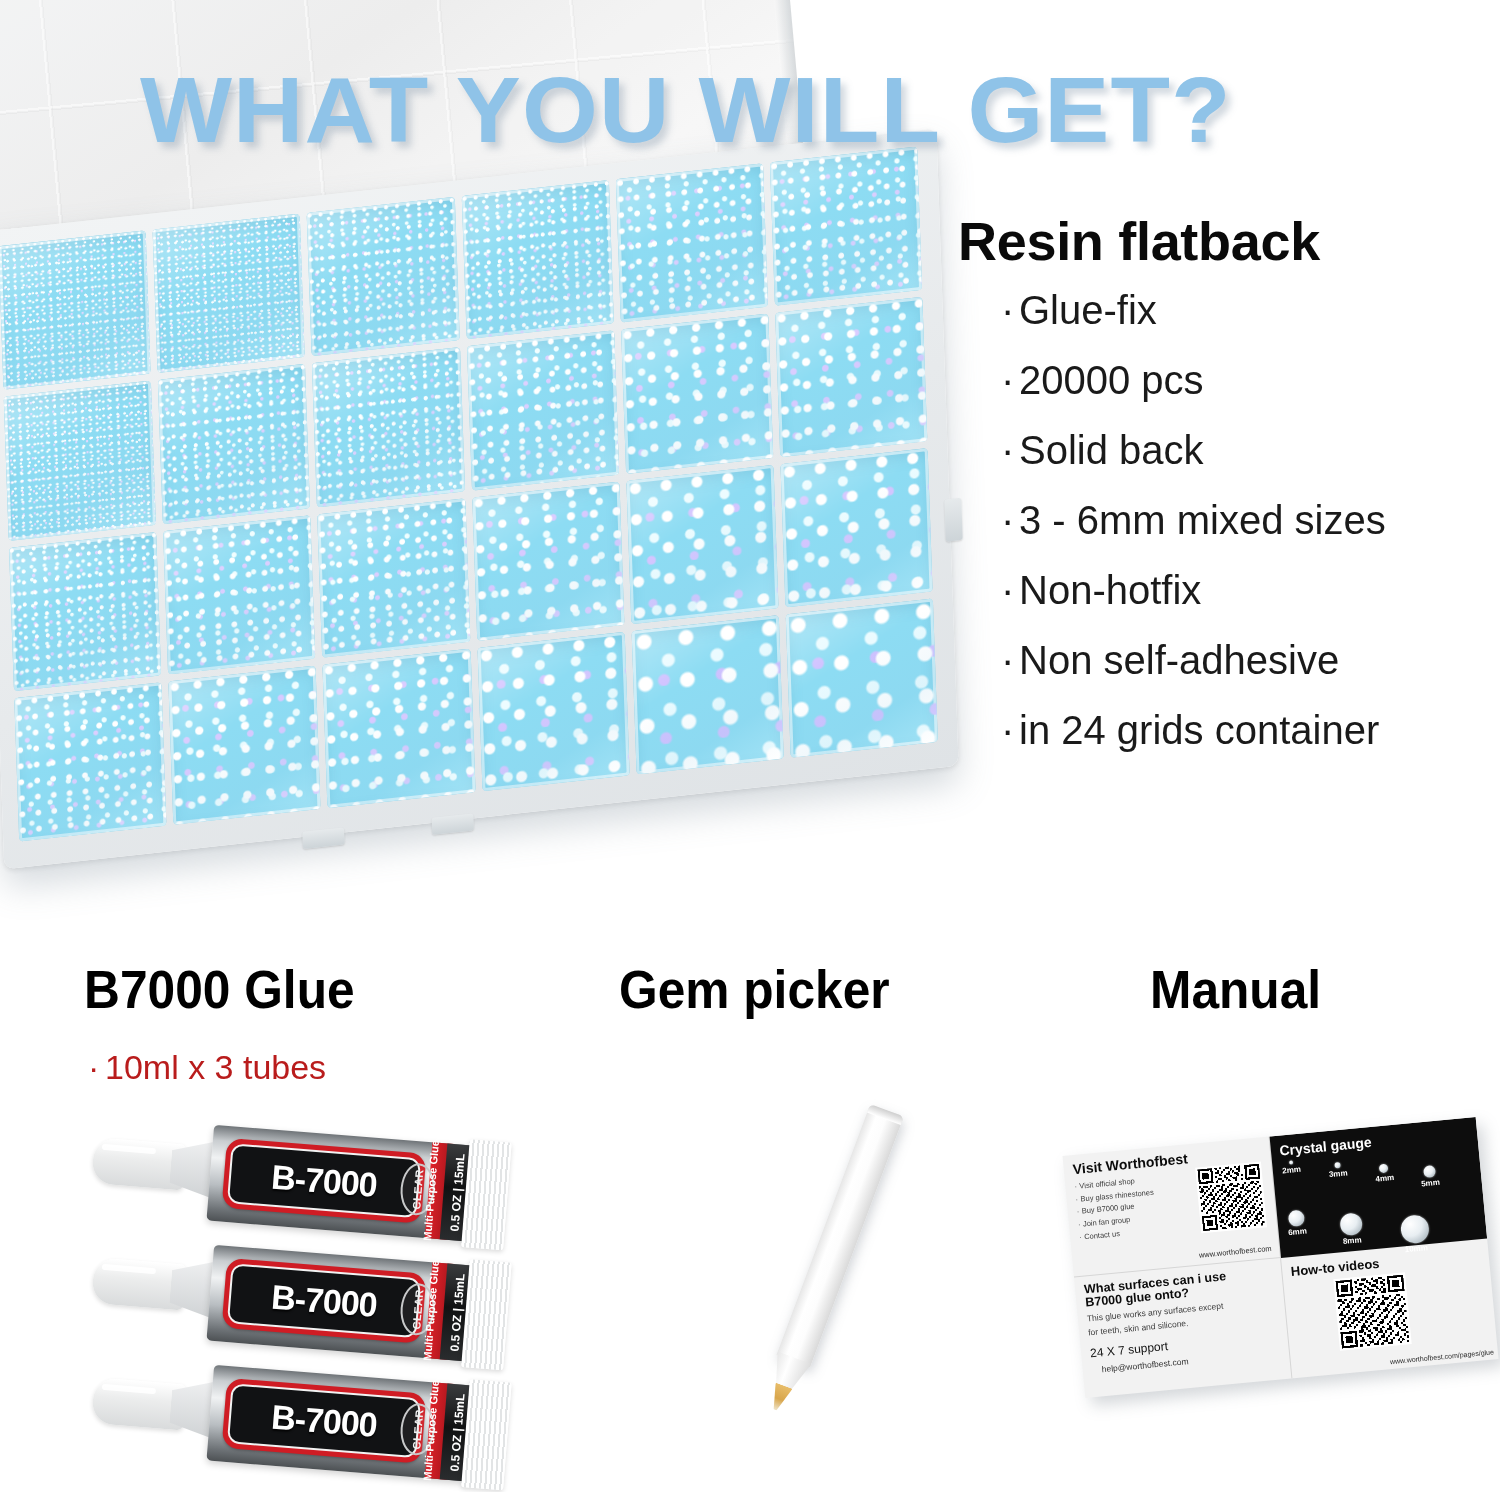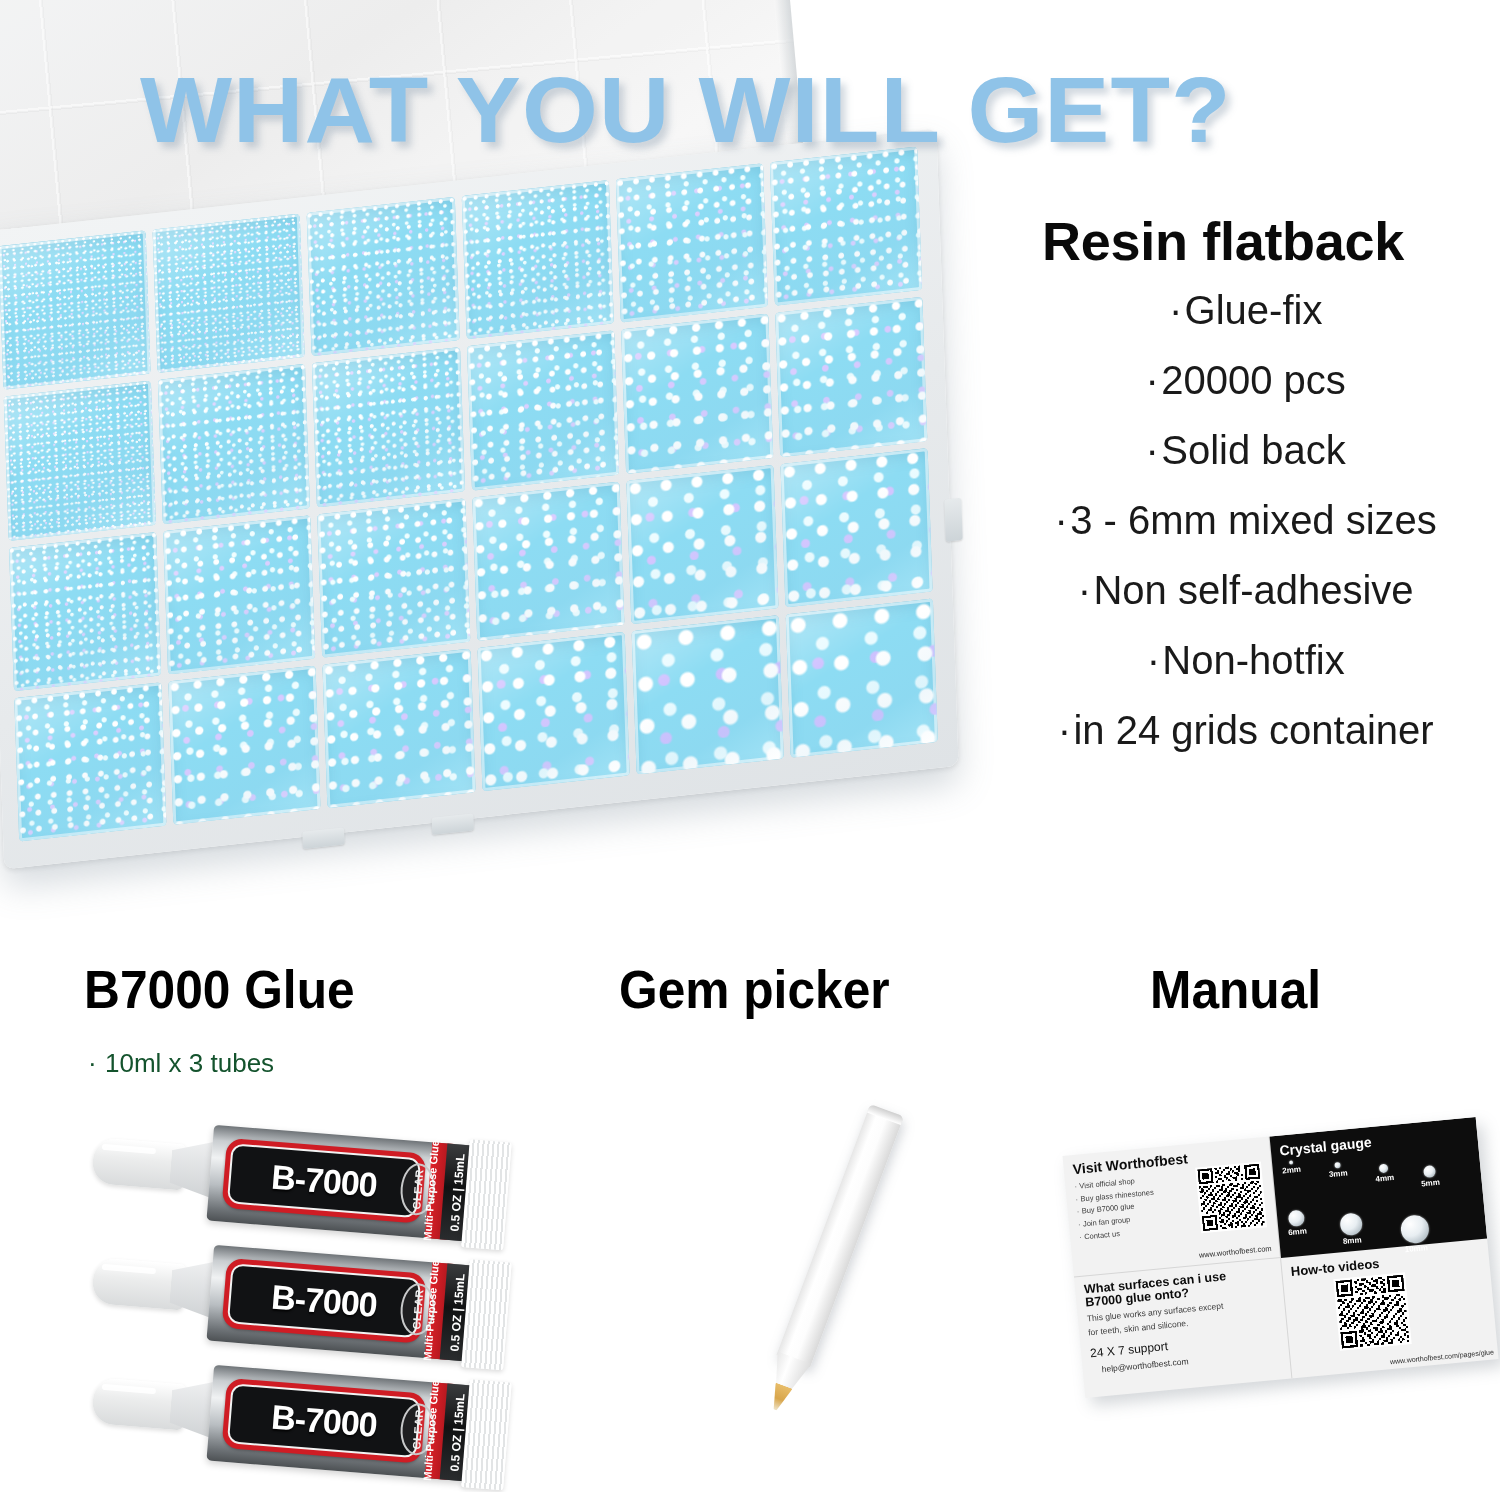--- a/index.html
+++ b/index.html
@@ -92,31 +92,31 @@
     position:absolute;left:140px;top:58px;width:1290px;
     font-family:"Liberation Sans", sans-serif;
     font-weight:700;font-size:92px;letter-spacing:1px;
     color:#8fc3e8;
     transform:scaleX(1.06);transform-origin:left center;
     text-shadow:5px 6px 7px rgba(120,140,160,.34);
     white-space:nowrap;
   }
 
   
-  .right-col{position:absolute;left:958px;top:212px;width:530px;text-align:center;}
+  .right-col{position:absolute;left:958px;top:212px;width:530px;}
   .rc-h{font-size:54px;font-weight:700;line-height:1.08;color:#0a0a0a;letter-spacing:-.3px;}
   .rc-list{margin-top:20px;margin-left:43px;}
   .rc-li{font-size:40px;font-weight:300;color:#1a1a1a;line-height:1.0;
     margin-bottom:30px;white-space:nowrap;}
   .rc-li .dot{display:inline-block;width:18px;color:#1a1a1a;font-weight:400;}
 
   
   .h-glue{position:absolute;left:84px;top:958px;font-size:54px;font-weight:700;color:#000;
     transform:scaleX(.92);transform-origin:left center;letter-spacing:0px;}
-  .h-glue-sub{position:absolute;left:88px;top:1048px;font-size:26px;font-weight:300;color:#14532d;}
+  .h-glue-sub{position:absolute;left:88px;top:1048px;font-size:34px;font-weight:300;color:#b91c1c;}
   .h-glue-sub .dot{display:inline-block;width:17px;}
   .h-gem{position:absolute;left:619px;top:958px;font-size:54px;font-weight:700;color:#000;
     transform:scaleX(.92);transform-origin:left center;}
   .h-manual{position:absolute;left:1150px;top:958px;font-size:54px;font-weight:700;color:#000;
     transform:scaleX(.92);transform-origin:left center;}
 
   
   .tube{position:absolute;width:420px;height:112px;}
   .tube .nozzle{position:absolute;left:0;top:30px;width:92px;height:46px;
     background:linear-gradient(to bottom,#ffffff,#eceded 40%,#d9dbdc);
@@ -326,22 +326,22 @@
 
   <div class="title">WHAT YOU WILL GET?</div>
 
   <div class="right-col">
     <div class="rc-h">Resin flatback</div>
     <div class="rc-list">
       <div class="rc-li"><span class="dot">·</span><span>Glue-fix</span></div>
       <div class="rc-li"><span class="dot">·</span><span>20000 pcs</span></div>
       <div class="rc-li"><span class="dot">·</span><span>Solid back</span></div>
       <div class="rc-li"><span class="dot">·</span><span>3 - 6mm mixed sizes</span></div>
+      <div class="rc-li"><span class="dot">·</span><span>Non-hotfix</span></div>
       <div class="rc-li"><span class="dot">·</span><span>Non self-adhesive</span></div>
-      <div class="rc-li"><span class="dot">·</span><span>Non-hotfix</span></div>
       <div class="rc-li"><span class="dot">·</span><span>in 24 grids container</span></div>
     </div>
   </div>
 
   <div class="h-glue">B7000 Glue</div>
   <div class="h-glue-sub"><span class="dot">·</span><span>10ml x 3 tubes</span></div>
   <div class="h-gem">Gem picker</div>
   <div class="h-manual">Manual</div>
 
   <div class="tube" style="left:92px;top:1124px;transform:rotate(4.6deg);">

